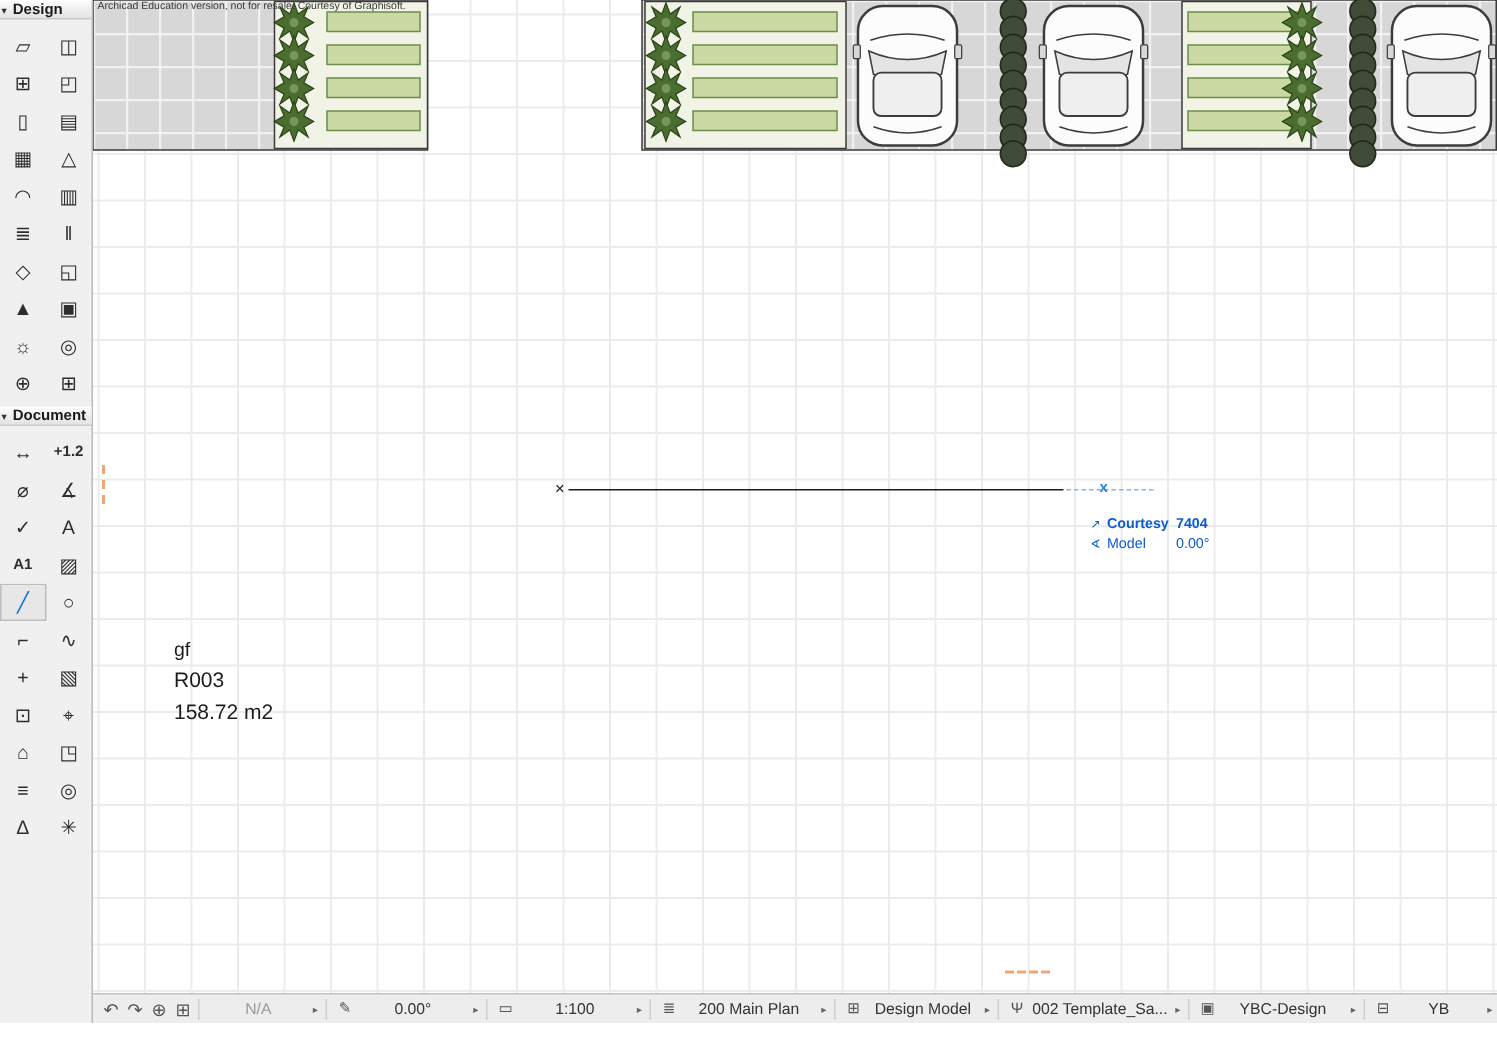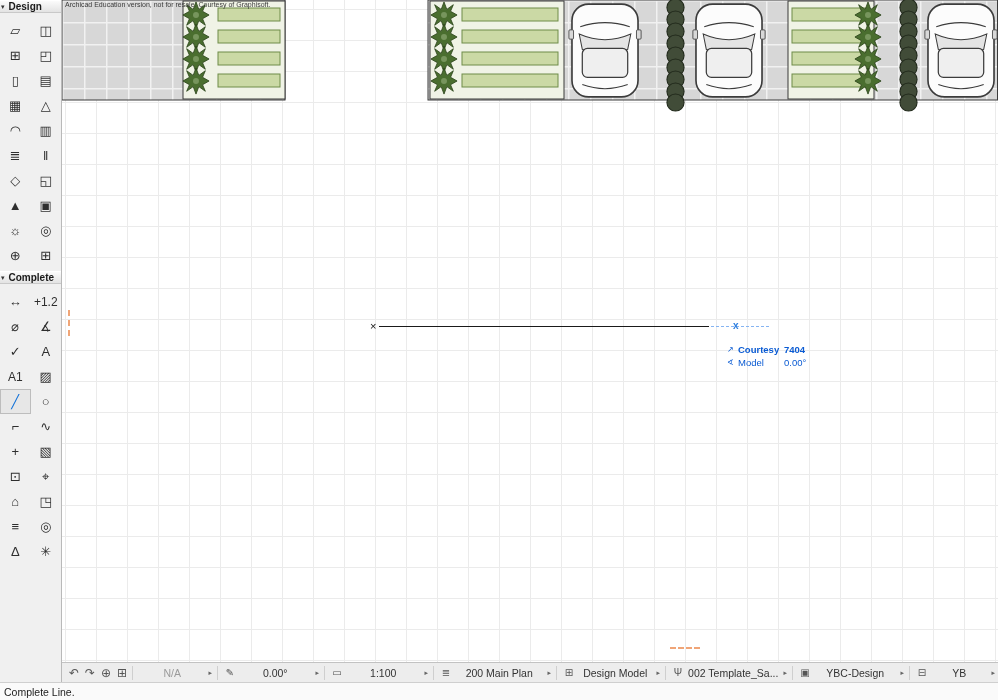--- a/index.html
+++ b/index.html
@@ -11,21 +11,21 @@
   
   .toolbox{position:absolute;left:0;top:0;width:62px;height:682px;background:#f0f0f0;border-right:1px solid #b9b9b9}
   .tb-header{height:13px;display:flex;align-items:center;gap:4px;padding-left:1px;
     background:linear-gradient(#fbfbfb,#e3e3e3);border-top:1px solid #fff;border-bottom:1px solid #c9c9c9;
     font-size:10px;color:#1a1a1a;cursor:default}
   .tb-title{font-weight:600}
   .tri{font-size:7px;color:#333}
   .tb-grid{display:grid;grid-template-columns:repeat(2,1fr);padding:5px 0 3px}
   .tool{height:25px;display:flex;align-items:center;justify-content:center;color:#2e2e2e;cursor:default}
   .tool .glyph{font-size:13px;line-height:1}
-  .tool .glyph.small{font-size:12px;font-weight:400}
+  .tool .glyph.small{font-size:10px;font-weight:700}
   .tool.selected{color:#0d6fd8;background:#e7e7e7;box-shadow:inset 0 0 0 1px #bdbdbd}
   .tool.selected .glyph{color:#0d6fd8;font-weight:700}
 
   
   .canvas{position:absolute;left:62px;top:0;width:936px;height:662px;overflow:hidden;cursor:crosshair;
     background-color:#fff;
     background-image:linear-gradient(to right,#ebebeb 1px,transparent 1px),
                      linear-gradient(to bottom,#ebebeb 1px,transparent 1px);
     background-size:31px 31px;background-position:3px 9px}
   .edu{position:absolute;left:3px;top:1px;font-size:7px;color:#3a3a3a;z-index:6;white-space:nowrap}
@@ -132,21 +132,21 @@
         <div class="tool">
           <span class="glyph">⊕</span>
         </div>
         <div class="tool">
           <span class="glyph">⊞</span>
         </div>
       </div>
 
     <div class="tb-header">
       <span class="tri">▾</span>
-      <span class="tb-title">Complete</span>
+      <span class="tb-title">Document</span>
     </div>
     <div class="tb-grid" id="document-grid">
         <div class="tool">
           <span class="glyph">↔</span>
         </div>
         <div class="tool">
           <span class="glyph small">+1.2</span>
         </div>
         <div class="tool">
           <span class="glyph">⌀</span>
@@ -313,20 +313,25 @@
         <span class="tr-lab">Courtesy</span>
         <span class="tr-val">7404</span>
       </div>
       <div class="tr-row tr-ang">
         <span class="tr-ic">∢</span>
         <span class="tr-lab">Model</span>
         <span class="tr-val">0.00°</span>
       </div>
     </div>
 
+    <div class="zone-label">
+      <span class="zone-name">gf</span>
+      <span>R003</span>
+      <span>158.72 m2</span>
+    </div>
   </main>
 
   <div class="bottombar" id="bottombar">
       <div class="bb-icon">↶</div>
       <div class="bb-icon">↷</div>
       <div class="bb-icon">⊕</div>
       <div class="bb-icon">⊞</div>
       <div class="bb-sep"></div>
       <div class="bb-group" style="width: 80px;">
         <span class="bb-val muted">N/A</span>
@@ -369,16 +374,13 @@
         <span class="bb-arrow">▸</span>
       </div>
       <div class="bb-sep"></div>
       <div class="bb-group" style="width: 86px;">
         <span class="bb-gicon">⊟</span>
         <span class="bb-val">YB</span>
         <span class="bb-arrow">▸</span>
       </div>
     </div>
 
-  <div class="statusbar">
-    <span>Complete Line.</span>
-  </div>
 </div>
 
 </body></html>

